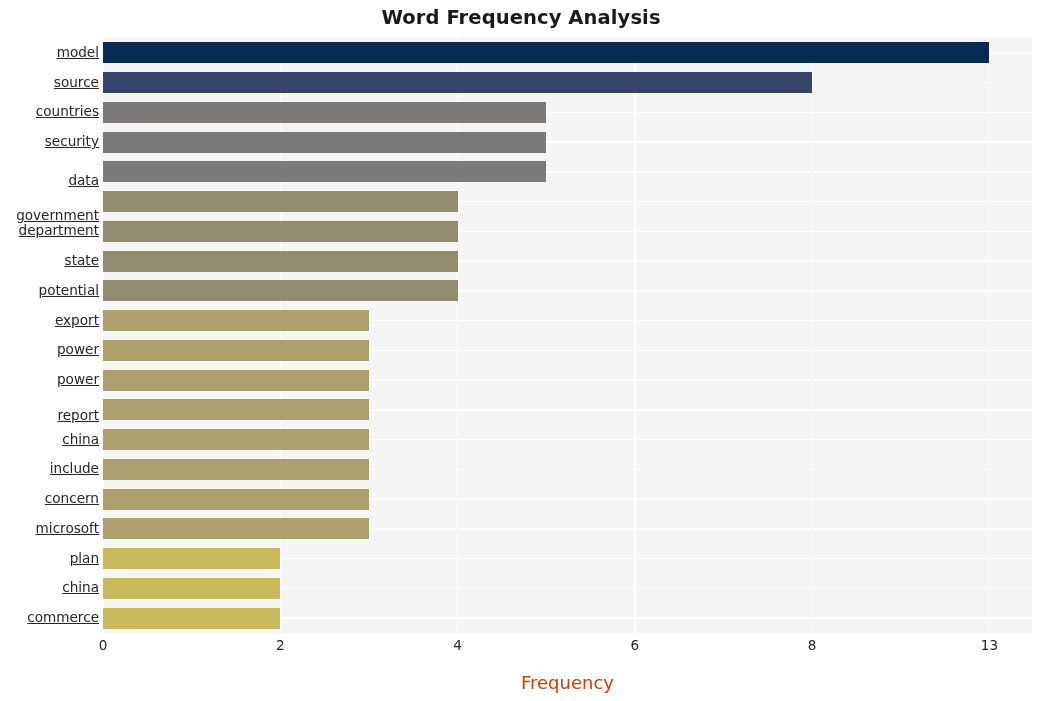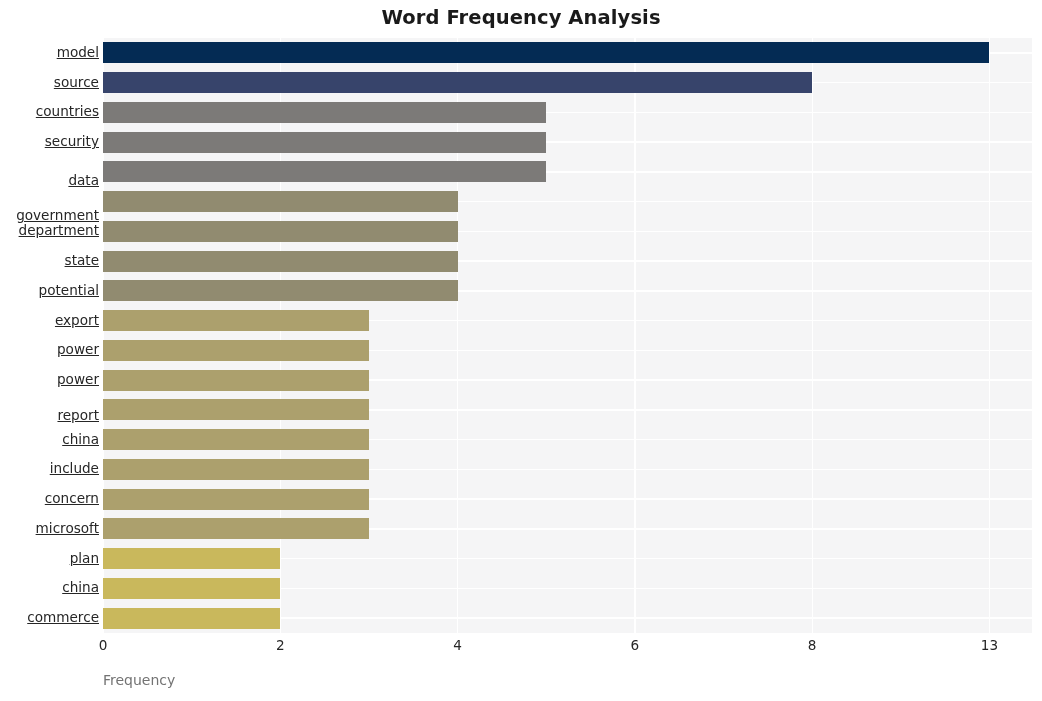--- a/index.html
+++ b/index.html
@@ -104,22 +104,23 @@
     font-size: 13.6px;
     color: #262626;
   }
 
   
   #x-axis-label {
     position: absolute;
     left: 103px;
     top: 672px;
     width: 929px;
-    font-size: 14px;
-    color: #737373;
+    text-align: center;
+    font-size: 18px;
+    color: #c2410c;
   }
 </style>
 </head>
 <body>
 
 <div id="figure">
 
   <div id="chart-title">Word Frequency Analysis</div>
 
   <div id="plot-area">

